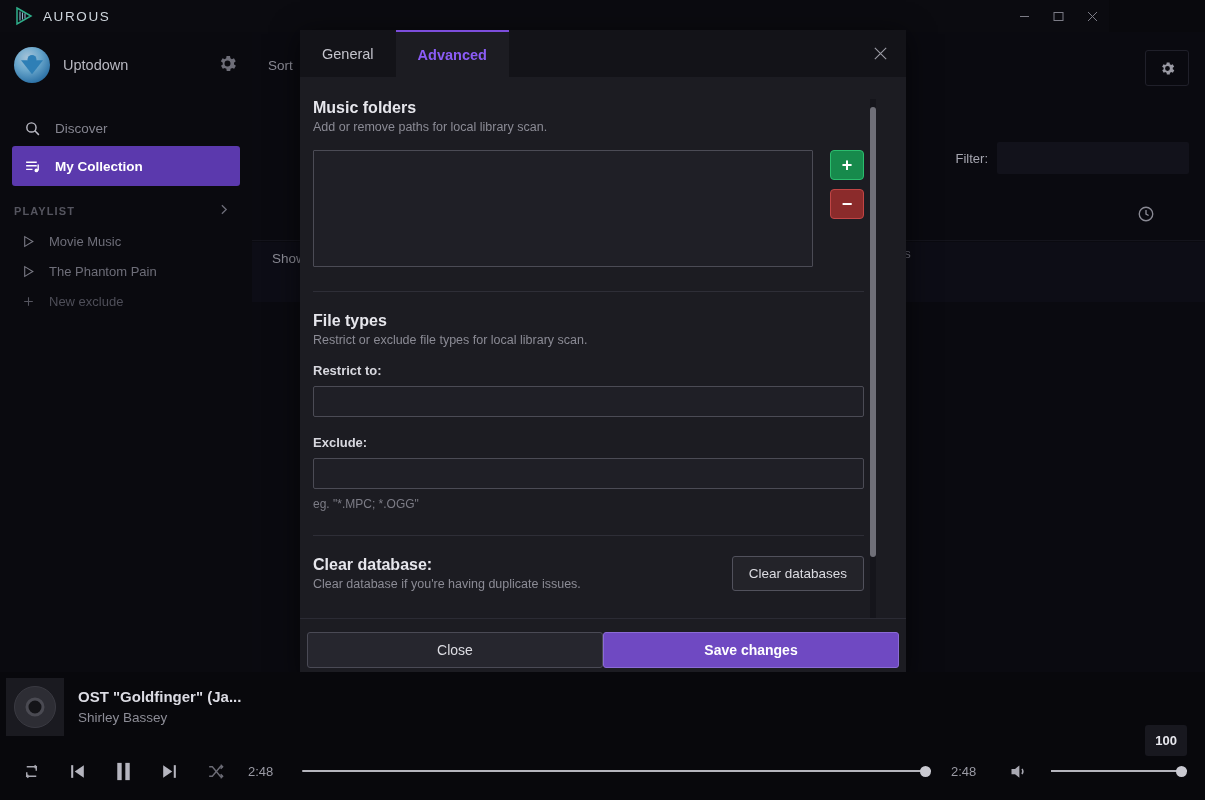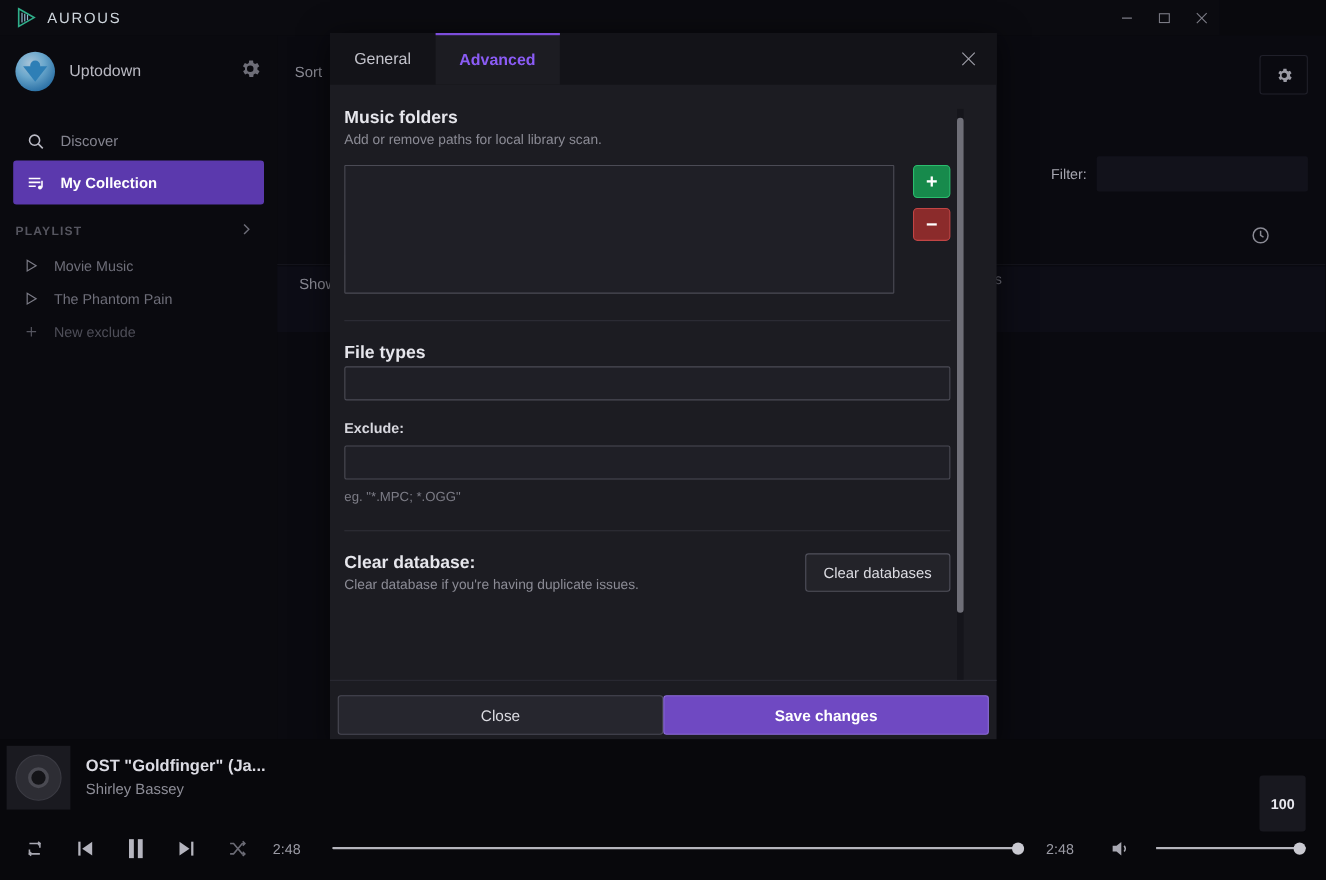--- a/index.html
+++ b/index.html
@@ -503,21 +503,21 @@
     position: absolute; right: 0;
     width: 11px; height: 11px;
     border-radius: 50%;
     background: #c9c9d1;
   }
   .vol-badge {
     position: absolute;
     right: 18px; bottom: 44px;
     background: #18181f;
     border-radius: 3px;
-    padding: 18px 10px;
+    padding: 8px 10px;
     font-size: 13px;
     font-weight: 700;
     color: #e8e8ee;
   }
 </style>
 </head>
 <body>
 
 <div id="app">
 
@@ -674,21 +674,23 @@
             </div>
             <div class="sq-btn rem">
               <span>−</span>
             </div>
           </div>
         </div>
 
         <div class="hr"></div>
 
         <div class="sec-title">File types</div>
-
+        <div class="sec-sub">Restrict or exclude file types for local library scan.</div>
+
+        <div class="field-label">Restrict to:</div>
         <input class="text-input" value="" style="">
 
         <div class="spacer16"></div>
 
         <div class="field-label">Exclude:</div>
         <input class="text-input" value="" style="">
         <div class="hint">eg. "*.MPC; *.OGG"</div>
 
         <div class="hr"></div>
 

